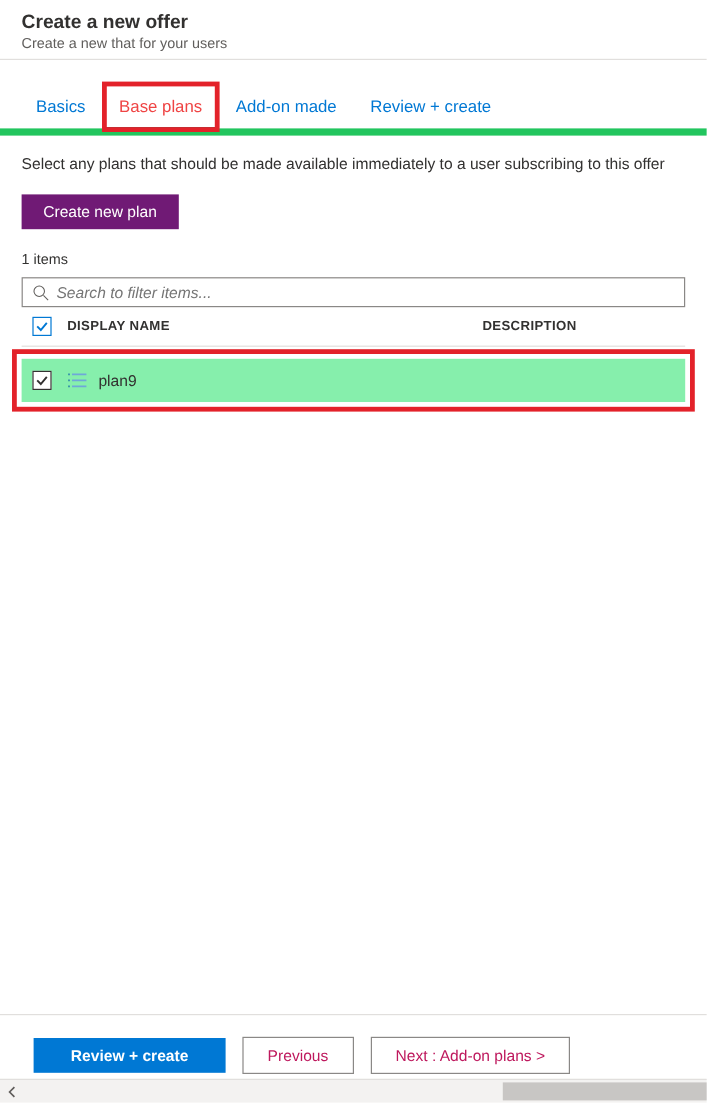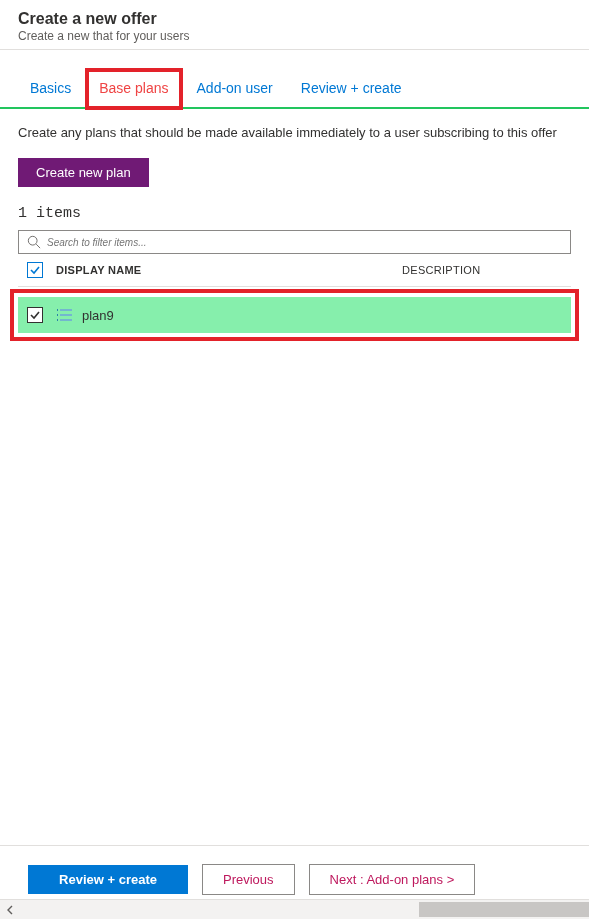--- a/index.html
+++ b/index.html
@@ -23,21 +23,21 @@
       color: #323130;
     }
     .page-subtitle {
       font-size: 12px;
       color: #605e5c;
       margin-top: 1px;
     }
     .tabs {
       display: flex;
       padding: 0 18px;
-      border-bottom: 2px solid #22c55e;
+      border-bottom: 6px solid #22c55e;
       margin-top: 20px;
       gap: 4px;
     }
     .tab {
       padding: 10px 12px 10px 12px;
       color: #0078d4;
       cursor: pointer;
       font-size: 14px;
       position: relative;
     }
@@ -61,53 +61,52 @@
     .btn-primary {
       background: #701a75;
       color: #fff;
       border: none;
       padding: 7px 18px;
       font-size: 13px;
       cursor: pointer;
       margin-top: 18px;
     }
     .item-count {
-      font-size: 15px;
+      font-size: 12px;
       margin-top: 18px;
-      font-family: Liberation Mono, monospace;
     }
     .search-box {
       margin-top: 8px;
       border: 1px solid #8a8886;
       display: flex;
       align-items: center;
       padding: 4px 8px;
       width: 100%;
     }
     .search-box svg { flex-shrink: 0; }
     .search-box input {
       border: none;
       outline: none;
-      font-size: 10px;
+      font-size: 13px;
       font-style: italic;
       color: #605e5c;
       width: 100%;
       margin-left: 6px;
       background: transparent;
     }
     .table-container { margin-top: 0; }
     .table-header {
       display: flex;
       align-items: center;
       border-bottom: 1px solid #e1dfdd;
       padding: 8px 0;
     }
     .col-check { width: 34px; display: flex; justify-content: center; }
     .col-name { flex: 0 0 350px; font-size: 11px; font-weight: 600; letter-spacing: 0.3px; color: #323130; padding-left: 4px;}
-    .col-desc { flex: 1; font-size: 11px; font-weight: 400; letter-spacing: 0.3px; color: #323130; }
+    .col-desc { flex: 1; font-size: 11px; font-weight: 700; letter-spacing: 0.3px; color: #323130; }
     .checkbox {
       width: 16px; height: 16px;
       border: 1px solid #323130;
       display: inline-flex;
       align-items: center;
       justify-content: center;
       background: #fff;
       cursor: pointer;
     }
     .checkbox.header-check { border-color: #0078d4; }
@@ -185,26 +184,26 @@
 <body>
 
 <div class="page-header">
   <div class="page-title">Create a new offer</div>
   <div class="page-subtitle">Create a new that for your users</div>
 </div>
 
 <div class="tabs">
   <div class="tab">Basics</div>
   <div class="tab active highlight-tab">Base plans</div>
-  <div class="tab">Add-on user</div>
+  <div class="tab">Add-on made</div>
   <div class="tab">Review + create</div>
 </div>
 
 <div class="content">
-  <div class="description">Create any plans that should be made available immediately to a user subscribing to this offer</div>
+  <div class="description">Select any plans that should be made available immediately to a user subscribing to this offer</div>
   <button class="btn-primary">Create new plan</button>
   <div class="item-count">1 items</div>
 
   <div class="search-box">
     <svg width="14" height="14" viewBox="0 0 16 16" fill="none" stroke="#605e5c" stroke-width="1">
       <circle cx="6.5" cy="6.5" r="5"></circle>
       <line x1="10.5" y1="10.5" x2="15" y2="15"></line>
     </svg>
     <input type="text" placeholder="Search to filter items..." style="">
   </div>

